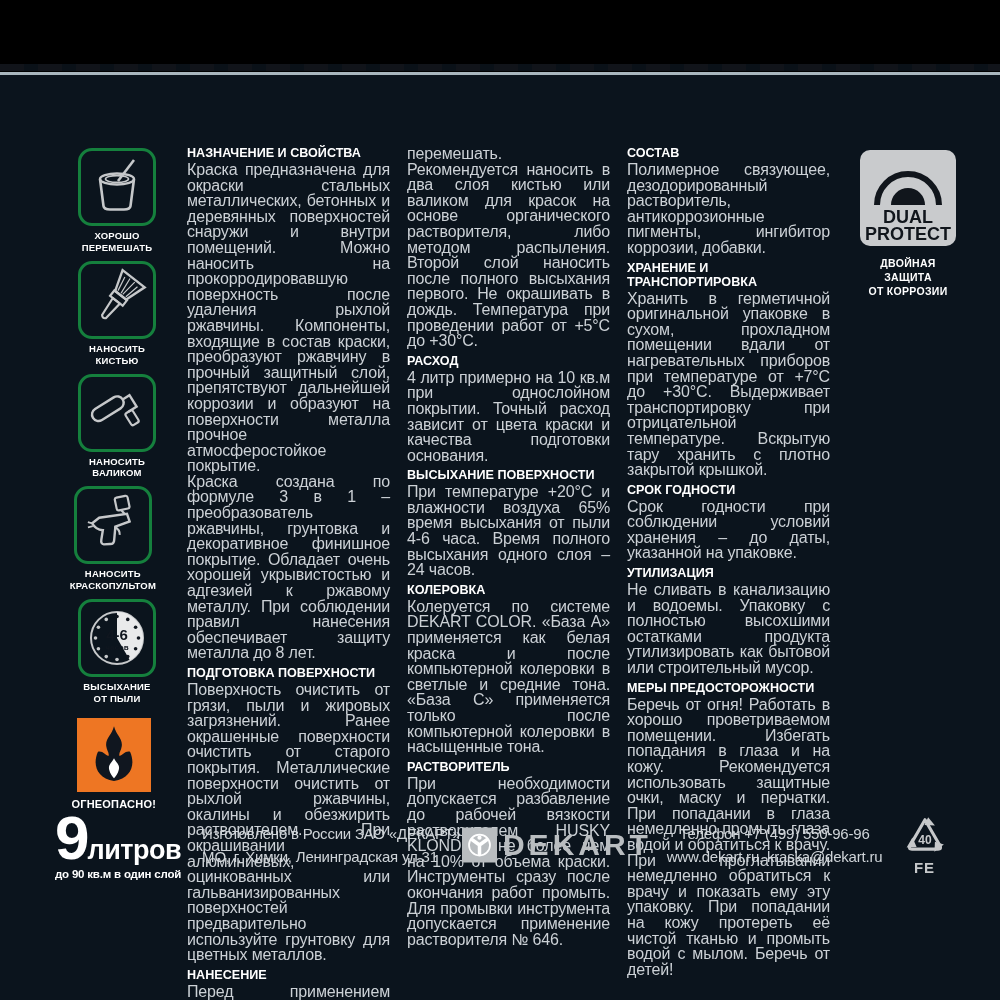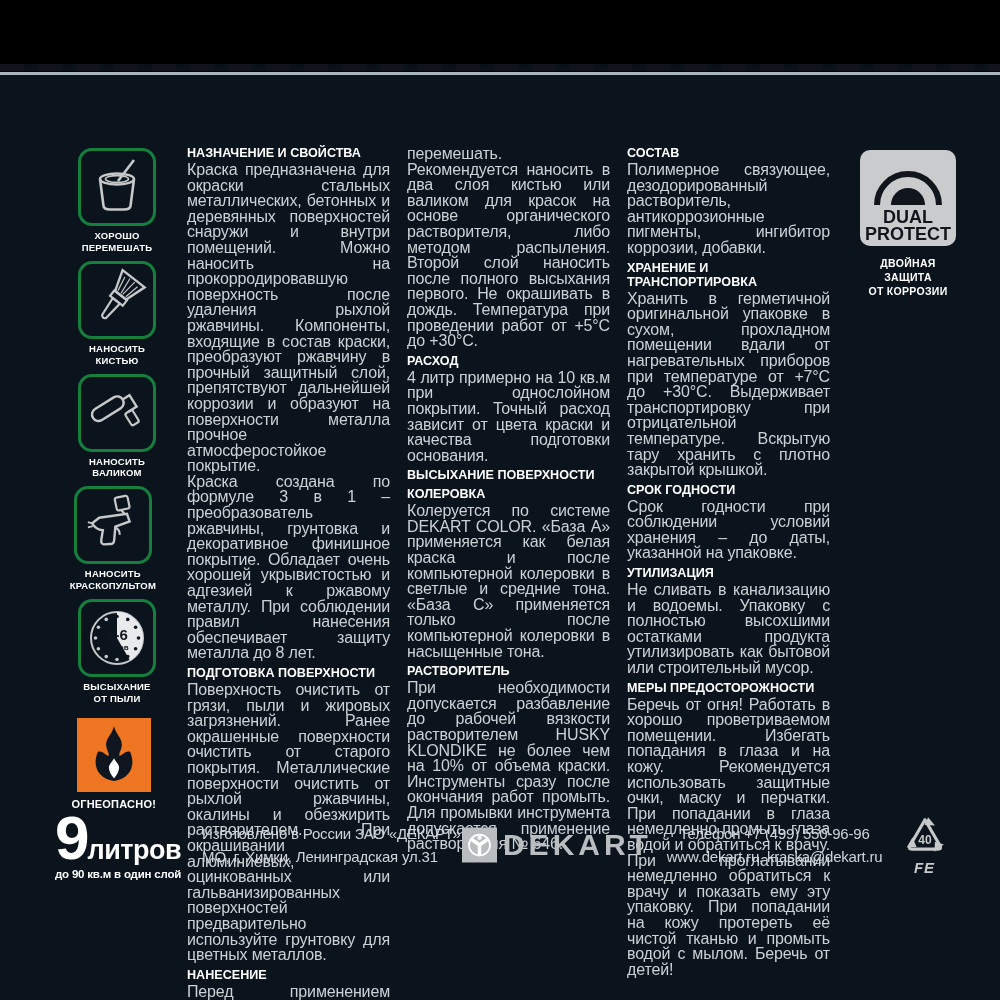--- a/index.html
+++ b/index.html
@@ -39,21 +39,21 @@
   .volume { width:150px; color:#fff; }
   .volume-main { display:flex; align-items:baseline; }
   .volume-number { font-size:62px; font-weight:bold; line-height:.9; letter-spacing:-2px; }
   .volume-unit { font-size:27px; font-weight:bold; letter-spacing:-.5px; }
   .volume-note { font-size:11.5px; font-weight:bold; margin-top:2px; letter-spacing:-.2px; }
   .manufacturer { width:265px; color:#cfd4d8; font-size:15px; line-height:1.55; letter-spacing:-.2px; }
   .brand { width:190px; display:flex; align-items:center; }
   .brand-word { color:#b9bdc0; font-size:30px; font-weight:bold; letter-spacing:4px; margin-left:6px; }
   .contacts { width:250px; color:#cfd4d8; font-size:15px; line-height:1.55; text-align:center; letter-spacing:-.2px; }
   .recycle { width:56px; display:flex; flex-direction:column; align-items:center; color:#c6c8ca; }
-  .recycle-material { font-size:15px; font-weight:bold; margin-top:1px; letter-spacing:1px;font-style:italic; }
+  .recycle-material { font-size:15px; font-weight:bold; margin-top:1px; letter-spacing:1px; }
 </style>
 </head>
 <body>
 
 <div class="stage">
   <div class="perf-dashes"></div>
   <div class="perf-line"></div>
   <div class="label-body"></div>
 
   <div class="icon-rail">
@@ -164,20 +164,21 @@
       <h3 class="sec">ПОДГОТОВКА ПОВЕРХНОСТИ</h3>
       <p class="par">Поверхность очистить от грязи, пыли и жировых загрязнений. Ранее окрашенные поверхности очистить от старого покрытия. Металлические поверхности очистить от рыхлой ржавчины, окалины и обезжирить растворителем. При окрашивании алюминиевых, оцинкованных или гальванизированных поверхностей предварительно используйте грунтовку для цветных металлов.</p>
       <h3 class="sec">НАНЕСЕНИЕ</h3>
       <p class="par">Перед применением тщательно</p>
     </div>
     <div class="col">
       <p class="par">перемешать. Рекомендуется наносить в два слоя кистью или валиком для красок на основе органического растворителя, либо методом распыления. Второй слой наносить после полного высыхания первого. Не окрашивать в дождь. Температура при проведении работ от +5°С до +30°С.</p>
       <h3 class="sec">РАСХОД</h3>
       <p class="par">4 литр примерно на 10 кв.м при однослойном покрытии. Точный расход зависит от цвета краски и качества подготовки основания.</p>
       <h3 class="sec">ВЫСЫХАНИЕ ПОВЕРХНОСТИ</h3>
+      <p class="par">При температуре +20°С и влажности воздуха 65% время высыхания от пыли 4-6 часа. Время полного высыхания одного слоя – 24 часов.</p>
       <h3 class="sec">КОЛЕРОВКА</h3>
       <p class="par">Колеруется по системе DEKART COLOR. «База А» применяется как белая краска и после компьютерной колеровки в светлые и средние тона. «База С» применяется только после компьютерной колеровки в насыщенные тона.</p>
       <h3 class="sec">РАСТВОРИТЕЛЬ</h3>
       <p class="par">При необходимости допускается разбавление до рабочей вязкости растворителем HUSKY KLONDIKE не более чем на 10% от объема краски. Инструменты сразу после окончания работ промыть. Для промывки инструмента допускается применение растворителя № 646.</p>
     </div>
     <div class="col">
       <h3 class="sec">СОСТАВ</h3>
       <p class="par">Полимерное связующее, дезодорированный растворитель, антикоррозионные пигменты, ингибитор коррозии, добавки.</p>
       <h3 class="sec">ХРАНЕНИЕ И ТРАНСПОРТИРОВКА</h3>
       <p class="par">Хранить в герметичной оригинальной упаковке в сухом, прохладном помещении вдали от нагревательных приборов при температуре от +7°С до +30°С. Выдерживает транспортировку при отрицательной температуре. Вскрытую тару хранить с плотно закрытой крышкой.</p>

